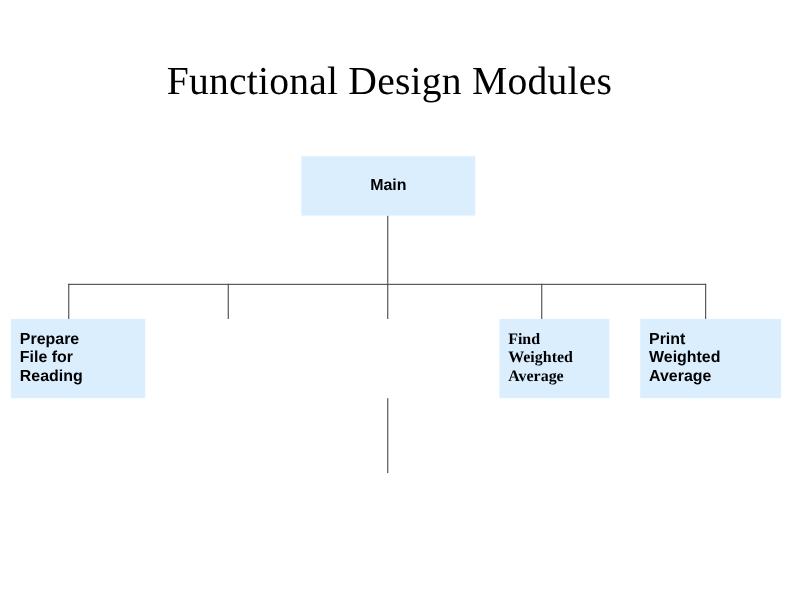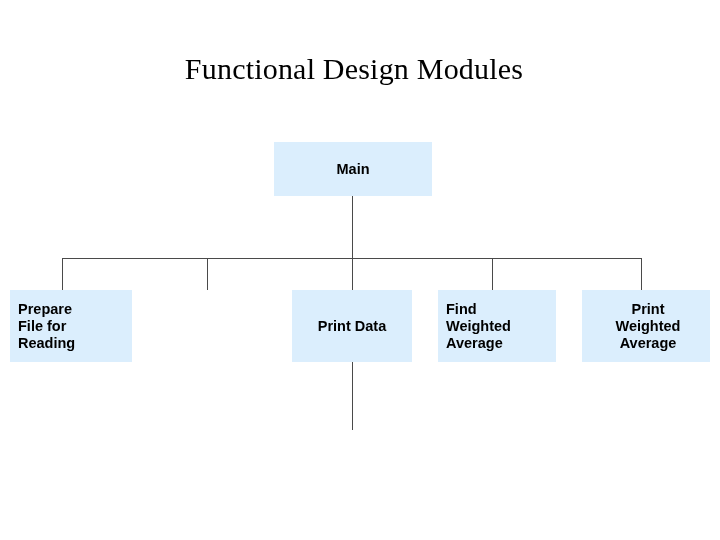--- a/index.html
+++ b/index.html
@@ -18,21 +18,21 @@
     width: 720px;
     height: 540px;
   }
   #title {
     position: absolute;
     left: 0;
     top: 52px;
     width: 708px;
     text-align: center;
     font-family: "Liberation Serif", serif;
-    font-size: 30px;
+    font-size: 36px;
     font-weight: normal;
     color: #000000;
     letter-spacing: 0.2px;
   }
   .node {
     position: absolute;
     background: #dbeefd;
     box-sizing: border-box;
     color: #000000;
     font-family: "Liberation Sans", sans-serif;
@@ -92,30 +92,27 @@
     <span class="lbl">Main</span>
   </div>
 
   <div class="node leftal" style="left:10px; top:290px; width:122px; height:72px;">
     <span class="lbl">Prepare
 File for
 Reading</span>
   </div>
 
 
-  <div class="node center" style="left:292px; top:290px; width:120px; height:72px;">
-    <span class="lbl">Print Data</span>
-  </div>
 
-  <div class="node leftal" style="left:438px; top:290px; width:118px; height:72px;">
+  <div class="node leftal" style="left:454px; top:290px; width:100px; height:72px;font-family:Liberation Serif, serif;">
     <span class="lbl">Find
 Weighted
 Average</span>
   </div>
 
-  <div class="node leftal" style="left:582px; top:290px; width:128px; height:72px;text-align:center;">
+  <div class="node leftal" style="left:582px; top:290px; width:128px; height:72px;">
     <span class="lbl">Print
 Weighted
 Average</span>
   </div>
 
 
 </div>
 
 </body></html>

